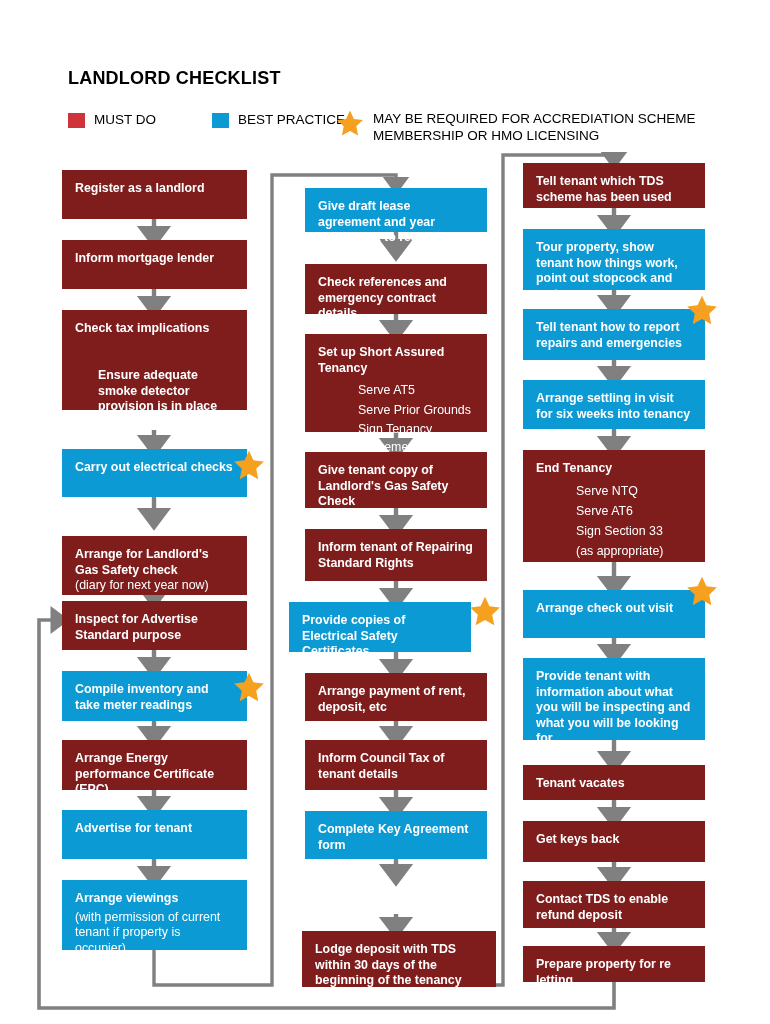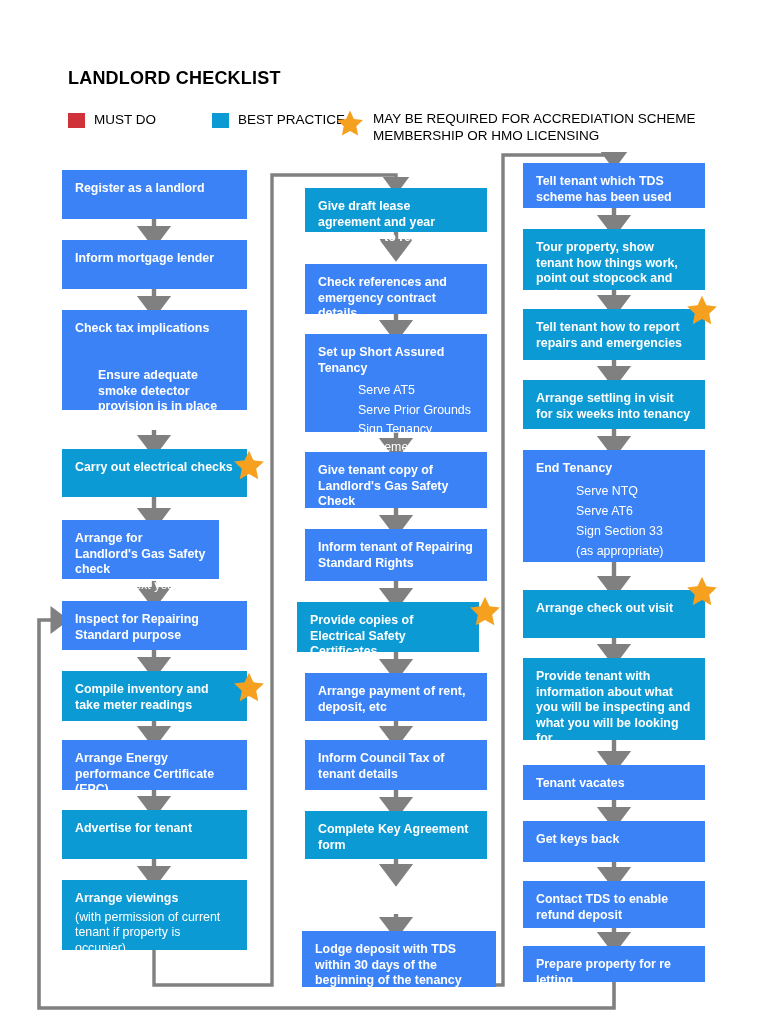--- a/index.html
+++ b/index.html
@@ -35,21 +35,21 @@
   
   .node{
     position:absolute;
     box-sizing:border-box;
     padding:11px 13px 10px 13px;
     color:#ffffff;
     font-size:12.4px;
     line-height:15.6px;
     font-weight:bold;
   }
-  .node.red{background:#3b82f6;}
+  .node.red{background:#7f1d1d;}
   .node.blue{background:#0c9ad4;}
   .node .sub{font-weight:normal;display:block;}
   .node .indent{font-weight:normal;display:block;margin-left:40px;line-height:20px;}
   .node .indent.tight{line-height:18px;}
 
   .star-badge{position:absolute;}
 </style>
 </head>
 <body>
 
@@ -144,27 +144,27 @@
 
   <div class="node blue" style="left:62px;top:449px;width:185px;height:48px;">
     <span>Carry out electrical checks</span>
   </div>
   <span class="star-badge" style="left:233px;top:450px;">
     <svg width="32" height="30" viewBox="0 0 28 26">
         <polygon points="14,0.5 17.9,8.9 27,10 20.3,16.3 22.1,25.4 14,20.9 5.9,25.4 7.7,16.3 1,10 10.1,8.9" fill="#f5a01e"></polygon>
       </svg>
   </span>
 
-  <div class="node red" style="left:62px;top:520px;width:157px;height:59px;">
+  <div class="node red" style="left:62px;top:536px;width:185px;height:59px;">
     <span>Arrange for Landlord's Gas Safety check</span>
     <span class="sub">(diary for next year now)</span>
   </div>
 
   <div class="node red" style="left:62px;top:601px;width:185px;height:49px;">
-    <span>Inspect for Repairing Standard purpose</span>
+    <span>Inspect for Advertise Standard purpose</span>
   </div>
 
   <div class="node blue" style="left:62px;top:671px;width:185px;height:50px;">
     <span>Compile inventory and take meter readings</span>
   </div>
   <span class="star-badge" style="left:233px;top:672px;">
     <svg width="32" height="30" viewBox="0 0 28 26">
         <polygon points="14,0.5 17.9,8.9 27,10 20.3,16.3 22.1,25.4 14,20.9 5.9,25.4 7.7,16.3 1,10 10.1,8.9" fill="#f5a01e"></polygon>
       </svg>
   </span>
@@ -199,21 +199,21 @@
   </div>
 
   <div class="node red" style="left:305px;top:452px;width:182px;height:56px;">
     <span>Give tenant copy of Landlord's Gas Safety Check</span>
   </div>
 
   <div class="node red" style="left:305px;top:529px;width:182px;height:52px;">
     <span>Inform tenant of Repairing Standard Rights</span>
   </div>
 
-  <div class="node blue" style="left:297px;top:602px;width:182px;height:50px;">
+  <div class="node blue" style="left:289px;top:602px;width:182px;height:50px;">
     <span>Provide copies of Electrical Safety Certificates</span>
   </div>
   <span class="star-badge" style="left:469px;top:596px;">
     <svg width="32" height="30" viewBox="0 0 28 26">
         <polygon points="14,0.5 17.9,8.9 27,10 20.3,16.3 22.1,25.4 14,20.9 5.9,25.4 7.7,16.3 1,10 10.1,8.9" fill="#f5a01e"></polygon>
       </svg>
   </span>
 
   <div class="node red" style="left:305px;top:673px;width:182px;height:48px;">
     <span>Arrange payment of rent, deposit, etc</span>

